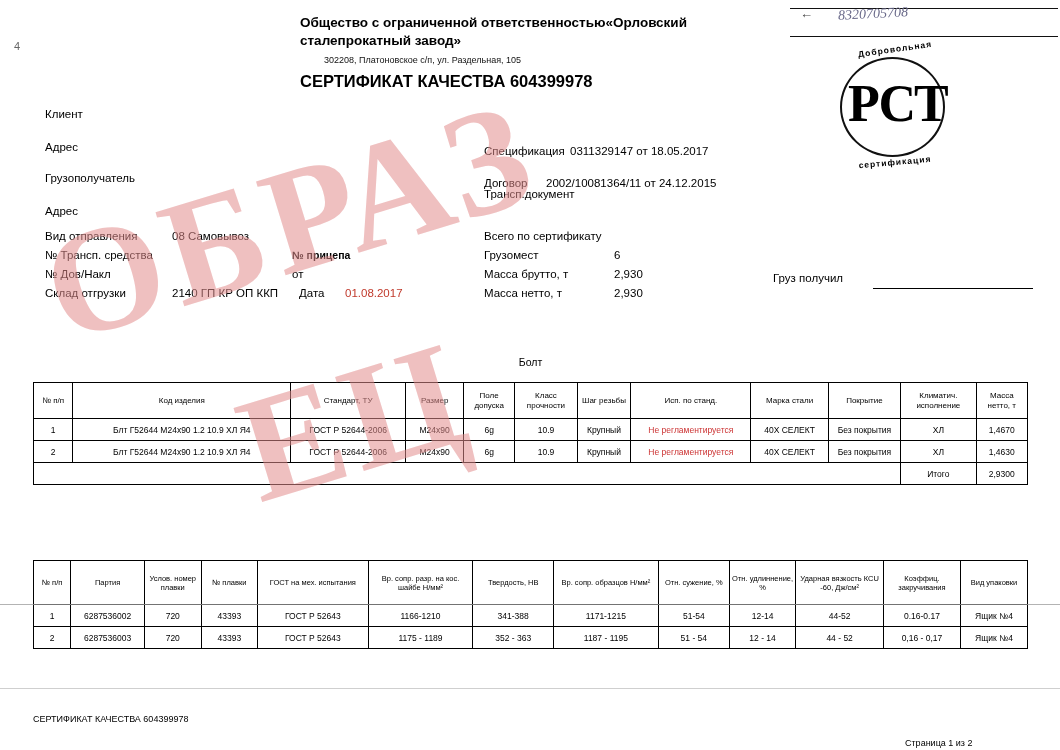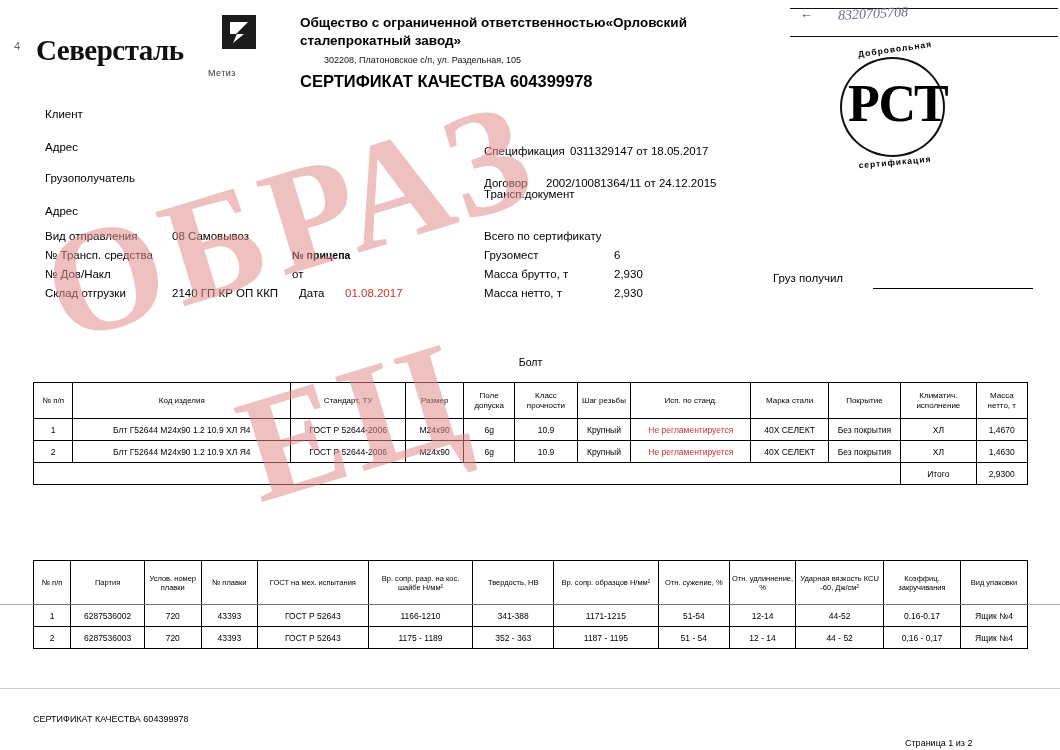--- a/index.html
+++ b/index.html
@@ -172,30 +172,20 @@
   <div class="scan-line2"></div>
   <div class="scan-mark">←</div>
   <div class="scan-scribble">8320705708</div>
   <div class="edge-mark">4</div>
 
   <div class="watermark">
     <span class="wm-line l1">ОБРАЗ</span>
     <span class="wm-line l2">ЕЦ</span>
   </div>
 
-  <div class="logo-block">
-    <div class="logo-mark">
-      <svg width="34" height="34" viewBox="0 0 34 34">
-        <rect x="0" y="0" width="34" height="34" fill="#1b1b1b"></rect>
-        <path d="M8 7 L26 7 L14 19 L22 19 L11 28 L15 19 L8 19 Z" fill="#ffffff"></path>
-      </svg>
-    </div>
-    <div class="logo-text">Северсталь</div>
-    <div class="logo-sub">Метиз</div>
-  </div>
 
   <div class="company">
     <div class="company-name">Общество с ограниченной ответственностью«Орловский сталепрокатный завод»</div>
     <div class="company-addr">302208, Платоновское с/п, ул. Раздельная, 105</div>
   </div>
   <div class="doc-title">СЕРТИФИКАТ КАЧЕСТВА 604399978</div>
 
   <div class="rst">
     <div class="rst-top">Добровольная</div>
     <div class="ring"></div>

